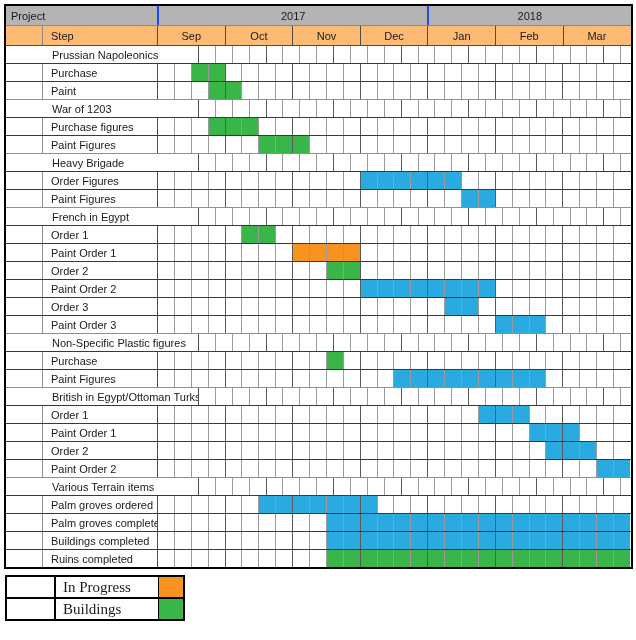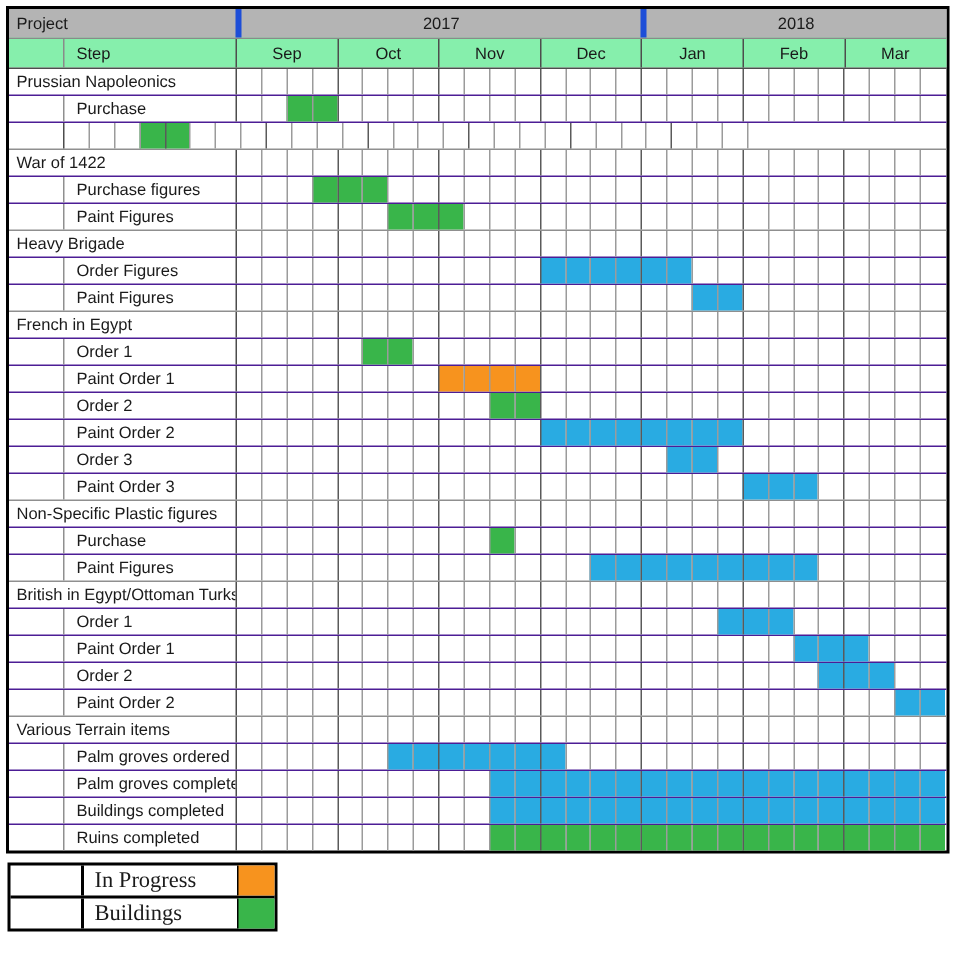--- a/index.html
+++ b/index.html
@@ -12,27 +12,27 @@
     position:absolute;left:4px;top:4px;width:625px;
     border:2px solid #000;background:#fff;box-sizing:content-box;
   }
   .row{display:flex;box-sizing:border-box;}
   .row .cell{box-sizing:border-box;flex:none;display:flex;align-items:center;overflow:hidden;white-space:nowrap;}
   
   .hrow{height:19px;}
   .hrow2{height:20px;border-top:1px solid #8a8a8a;}
   .hcell{font-weight:normal;font-size:11px;}
   .project-cell{width:151px;padding-left:5px;}
-  .year-cell{justify-content:center;border-left:4px solid #1d4ed8;text-align:center;}
+  .year-cell{justify-content:center;border-left:2px solid #1d4ed8;text-align:center;}
   .indent-cell-h{width:36px;}
   .step-cell{width:115px;padding-left:8px;border-left:1px solid #8a8a8a;}
   .month-cell{width:67.6px;justify-content:center;border-left:1px solid #4d4d4d;}
   
   .drow{height:18px;border-top:1px solid #4c1d95;}
-  .drow.group-start{border-top:1px solid #8f8f8f;}
+  .drow.group-start{border-top:1px solid #8f8f8f;padding-left:41px;}
   #rows .drow:first-child{border-top:1px solid #4d4d4d;}
   .plabel{width:151px;padding-left:5px;font-size:11px;}
   .indent-cell{width:36px;}
   .tlabel{width:115px;padding-left:8px;font-size:11px;border-left:1px solid #8f8f8f;}
   .week{width:16.9px;border-left:1px solid #9b9b9b;}
   .week.mstart{border-left:1px solid #5a5a5a;}
   .week.first{border-left:1px solid #4d4d4d;}
   
   .key{
     position:absolute;left:5px;top:575px;border:2px solid #000;background:#fff;
@@ -47,21 +47,21 @@
 </style>
 </head>
 <body>
 
 <div class="gantt">
   <div class="row hrow" id="year-row" style="background: rgb(180, 180, 180);">
     <div class="cell hcell project-cell">Project</div>
   <div class="cell hcell year-cell" style="width: 270.4px; justify-content: center;">2017</div>
       <div class="cell hcell year-cell" style="width: 202.8px; justify-content: center;">2018</div>
     </div>
-  <div class="row hrow2" id="month-row" style="background: #86efac;">
+  <div class="row hrow2" id="month-row" style="background: #fdba74;">
     <div class="cell hcell indent-cell-h"></div>
     <div class="cell hcell step-cell">Step</div>
   <div class="cell hcell month-cell">Sep</div>
       <div class="cell hcell month-cell">Oct</div>
       <div class="cell hcell month-cell">Nov</div>
       <div class="cell hcell month-cell">Dec</div>
       <div class="cell hcell month-cell">Jan</div>
       <div class="cell hcell month-cell">Feb</div>
       <div class="cell hcell month-cell">Mar</div>
     </div>
@@ -124,20 +124,21 @@
         <div class="cell week"></div>
         <div class="cell week"></div>
         <div class="cell week"></div>
         <div class="cell week mstart"></div>
         <div class="cell week"></div>
         <div class="cell week"></div>
         <div class="cell week"></div>
       </div>
       <div class="row drow">
         <div class="cell indent-cell"></div>
+        <div class="cell tlabel">Paint</div>
         <div class="cell week first"></div>
         <div class="cell week"></div>
         <div class="cell week"></div>
         <div class="cell week" style="background: rgb(57, 181, 74);"></div>
         <div class="cell week mstart" style="background: rgb(57, 181, 74);"></div>
         <div class="cell week"></div>
         <div class="cell week"></div>
         <div class="cell week"></div>
         <div class="cell week mstart"></div>
         <div class="cell week"></div>
@@ -154,21 +155,21 @@
         <div class="cell week mstart"></div>
         <div class="cell week"></div>
         <div class="cell week"></div>
         <div class="cell week"></div>
         <div class="cell week mstart"></div>
         <div class="cell week"></div>
         <div class="cell week"></div>
         <div class="cell week"></div>
       </div>
       <div class="row drow group-start">
-        <div class="cell plabel">War of 1422</div>
+        <div class="cell plabel">War of 1203</div>
         <div class="cell week first"></div>
         <div class="cell week"></div>
         <div class="cell week"></div>
         <div class="cell week"></div>
         <div class="cell week mstart"></div>
         <div class="cell week"></div>
         <div class="cell week"></div>
         <div class="cell week"></div>
         <div class="cell week mstart"></div>
         <div class="cell week"></div>

